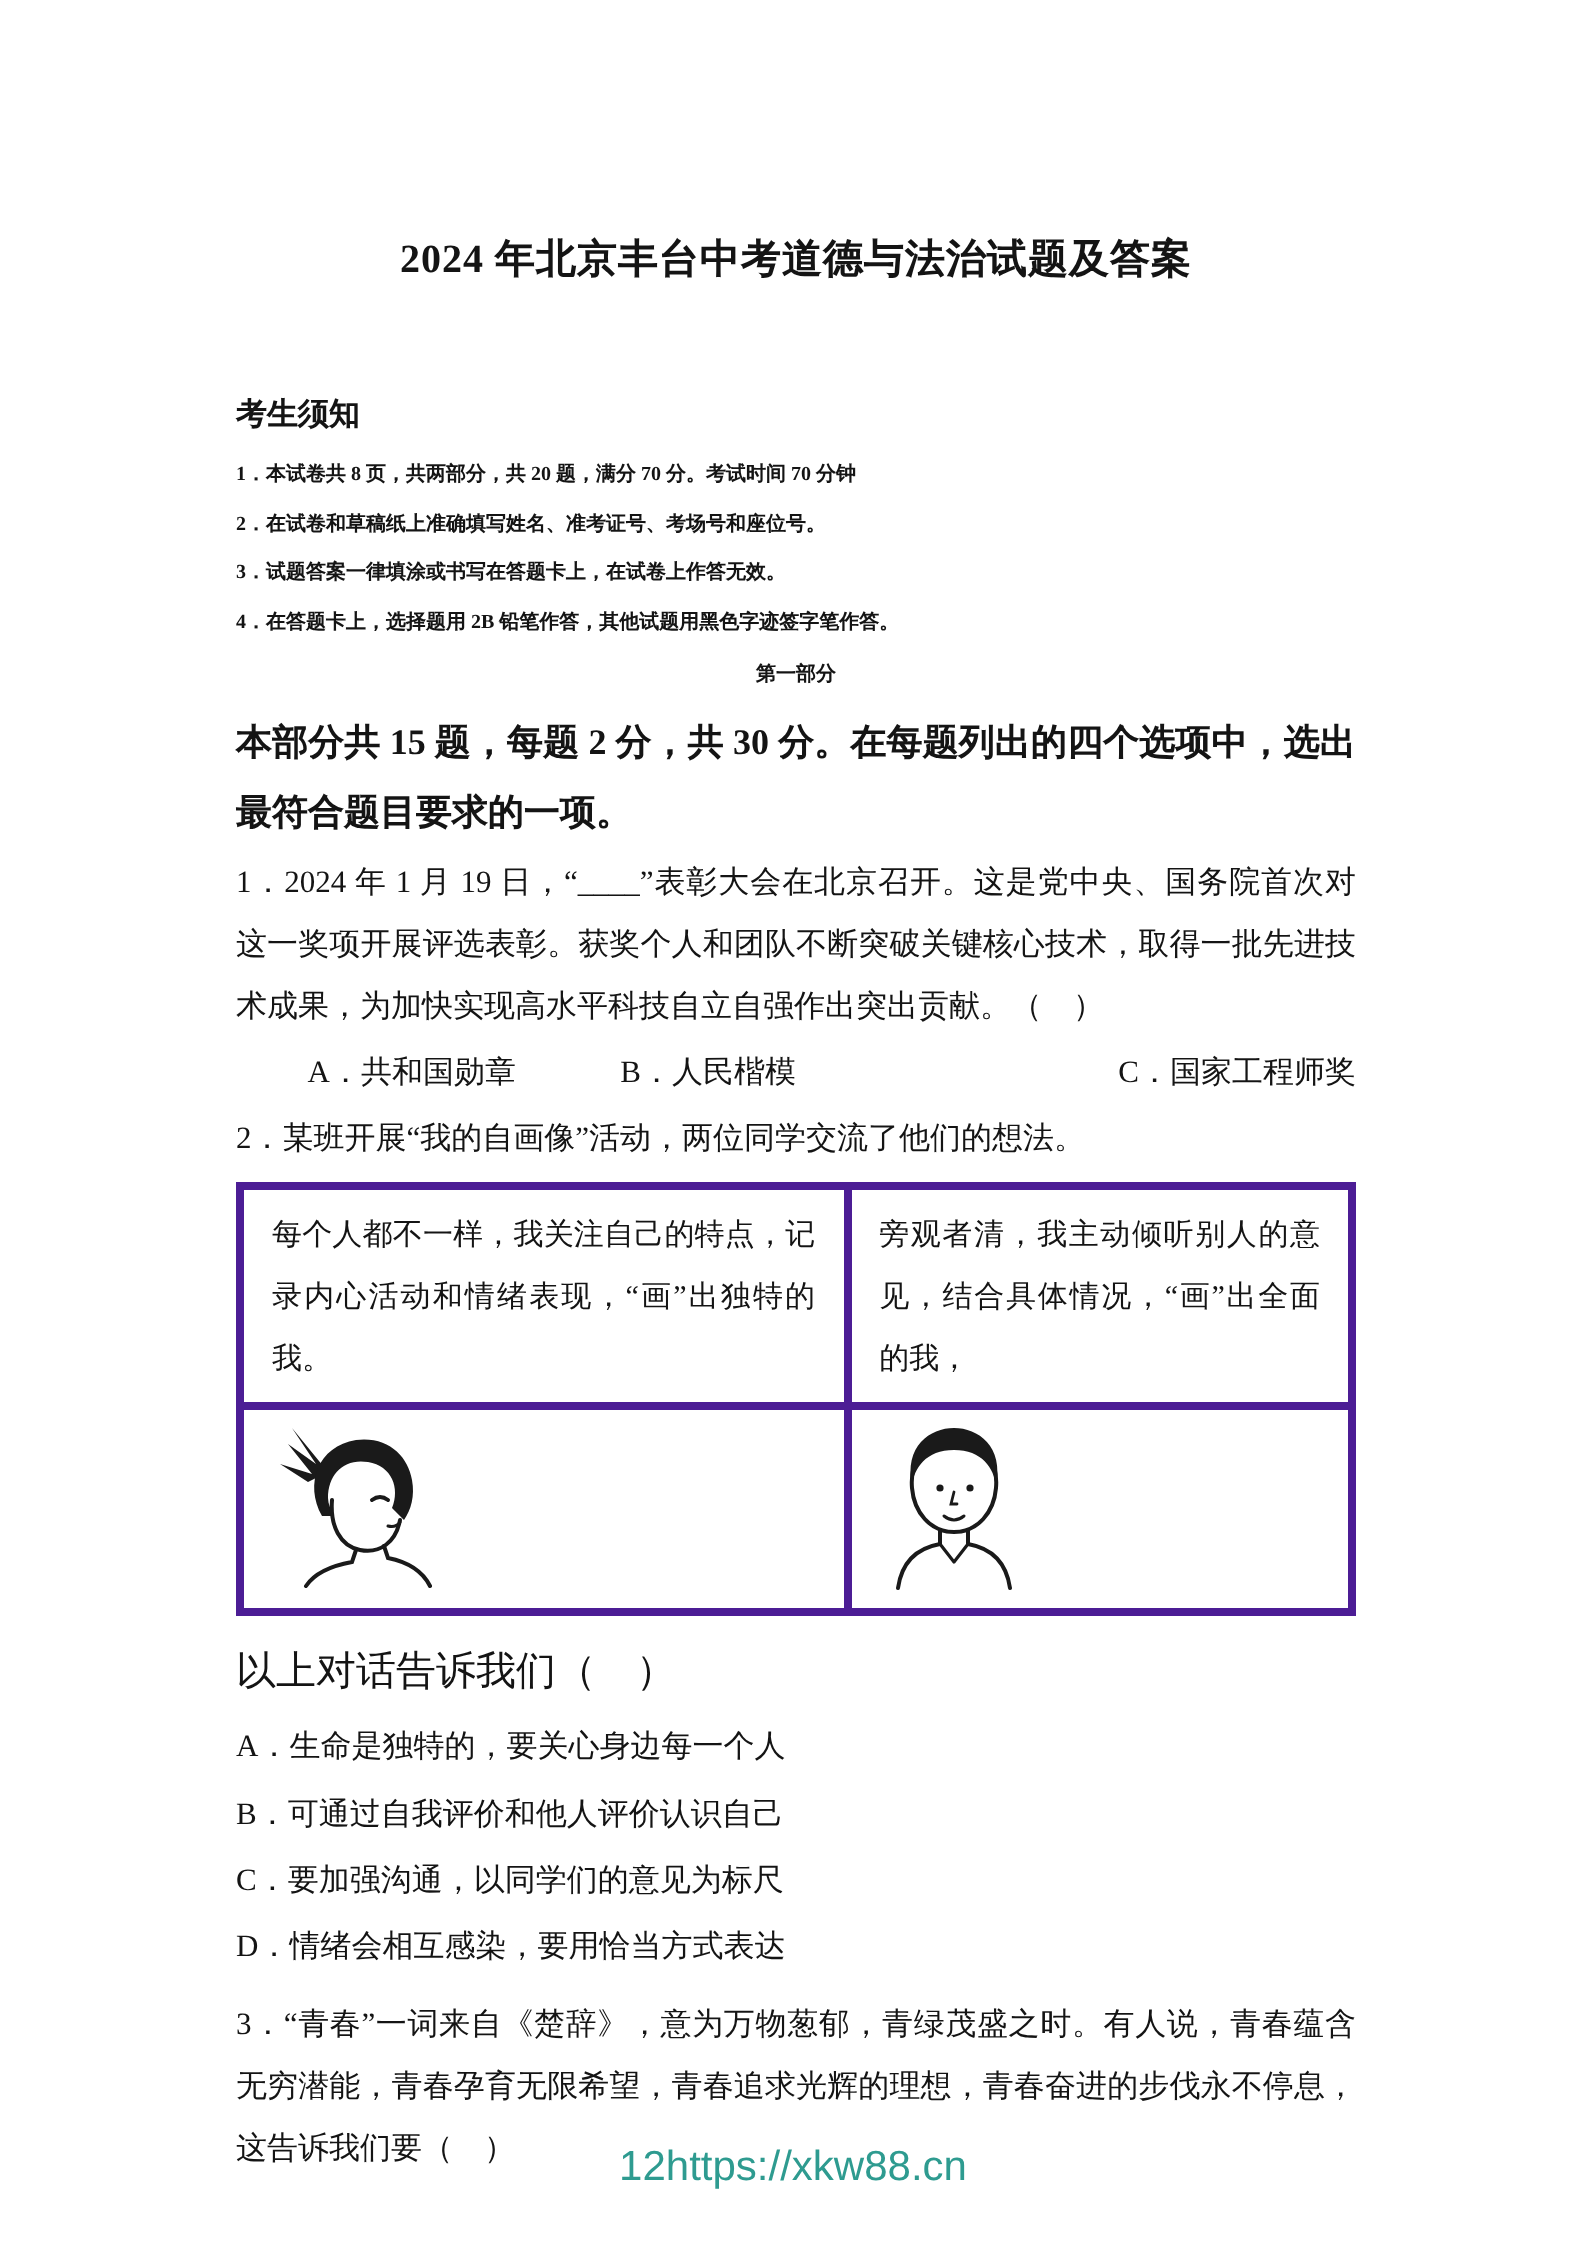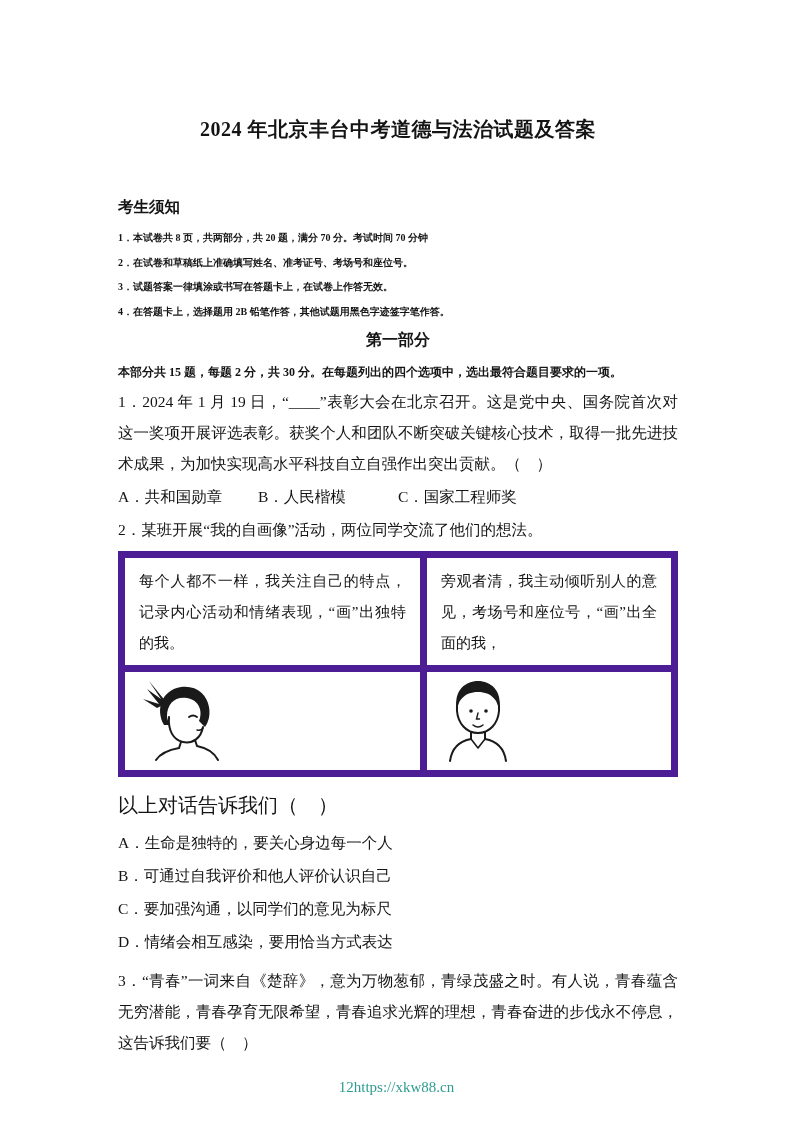--- a/index.html
+++ b/index.html
@@ -30,55 +30,55 @@
   .notice-item {
     font-size: 10px;
     font-weight: bold;
     line-height: 1.25;
     margin-bottom: 12px;
     text-align: justify;
   }
 
   .part-header {
     text-align: center;
-    font-size: 16px;
+    font-size: 10px;
     font-weight: bold;
     margin: 4px 0 10px 0;
   }
   .part-intro {
-    font-size: 12px;
+    font-size: 18px;
     font-weight: bold;
     line-height: 1.95;
     text-align: justify;
     margin-bottom: 2px;
   }
 
   .q-text {
     font-size: 15.5px;
     line-height: 2.0;
     text-align: justify;
   }
 
   .q1-options {
     display: flex;
     font-size: 15.5px;
     line-height: 2.0;
     margin: 2px 0 2px 0;
   }
-  .q1-options .opt { flex: 0 0 140px; white-space: nowrap; }
+  .q1-options .opt { flex: 0 0 140px; white-space: nowrap; text-align: right; }
   .q1-options .opt:last-child { flex: 1 1 auto; }
 
   .dialog-table {
     width: 100%;
     border-collapse: collapse;
     margin: 6px 0 8px 0;
     table-layout: fixed;
   }
   .dialog-table td {
-    border: 7px solid #4c1d95;
+    border: 4px solid #4c1d95;
     vertical-align: top;
   }
   .dialog-table .col-left  { width: 54.6%; }
   .dialog-table .col-right { width: 45.4%; }
   .cell-text {
     font-size: 15px;
     line-height: 2.05;
     padding: 8px 14px 6px 14px;
     text-align: justify;
   }
@@ -101,22 +101,22 @@
   }
   .q2-options { margin-top: 8px; }
 
   .q3 { margin-top: 2px; }
 
   .footer {
     position: absolute;
     left: 0; right: 0;
     bottom: 26px;
     text-align: center;
-    font-size: 15px;
-    font-family: Liberation Serif, serif;
+    font-size: 21px;
+    font-family: Liberation Sans, sans-serif;
     cursor: pointer;
   }
 </style>
 </head>
 <body>
 
 <div class="page">
 
   <h1 class="title">2024 年北京丰台中考道德与法治试题及答案</h1>
 
@@ -136,21 +136,21 @@
     <span class="opt">B．人民楷模</span>
     <span class="opt">C．国家工程师奖</span>
   </div>
 
   <p class="q-text">2．某班开展“我的自画像”活动，两位同学交流了他们的想法。</p>
 
   <table class="dialog-table">
     <tbody>
         <tr>
       <td class="cell-text col-left">每个人都不一样，我关注自己的特点，记录内心活动和情绪表现，“画”出独特的我。</td>
-      <td class="cell-text col-right">旁观者清，我主动倾听别人的意见，考场号和座位号，“画”出全面的我，</td>
+      <td class="cell-text col-right">旁观者清，我主动倾听别人的意见，结合具体情况，“画”出全面的我，</td>
     </tr>
     <tr>
       <td class="cell-img col-left">
         <span class="illustration">
           <svg width="92" height="84" viewBox="0 0 92 84" xmlns="http://www.w3.org/2000/svg">
             <path d="M30 26 L12 4 L24 22 L10 12 L22 27 L6 22 L20 31 Z" fill="#1a1a1a"></path>
             <path d="M27 48 C18 32 25 13 44 10 C60 8 70 18 72 30 C73.5 38 71.5 45 68 50 L62 44 C66 34 62 23 50 21 C38 19 30 27 30 39 C30 42 31.5 45 33 48 Z" fill="#1a1a1a"></path>
             <path d="M32 40 C31 53 36 63 46 65 C56 67 64 61 66 50" fill="none" stroke="#1a1a1a" stroke-width="2" stroke-linecap="round"></path>
             <path d="M52 40 q4 -3 8 0" fill="none" stroke="#1a1a1a" stroke-width="2" stroke-linecap="round"></path>
             <path d="M60 53 q4 1 6 -2" fill="none" stroke="#1a1a1a" stroke-width="1.5" stroke-linecap="round"></path>

